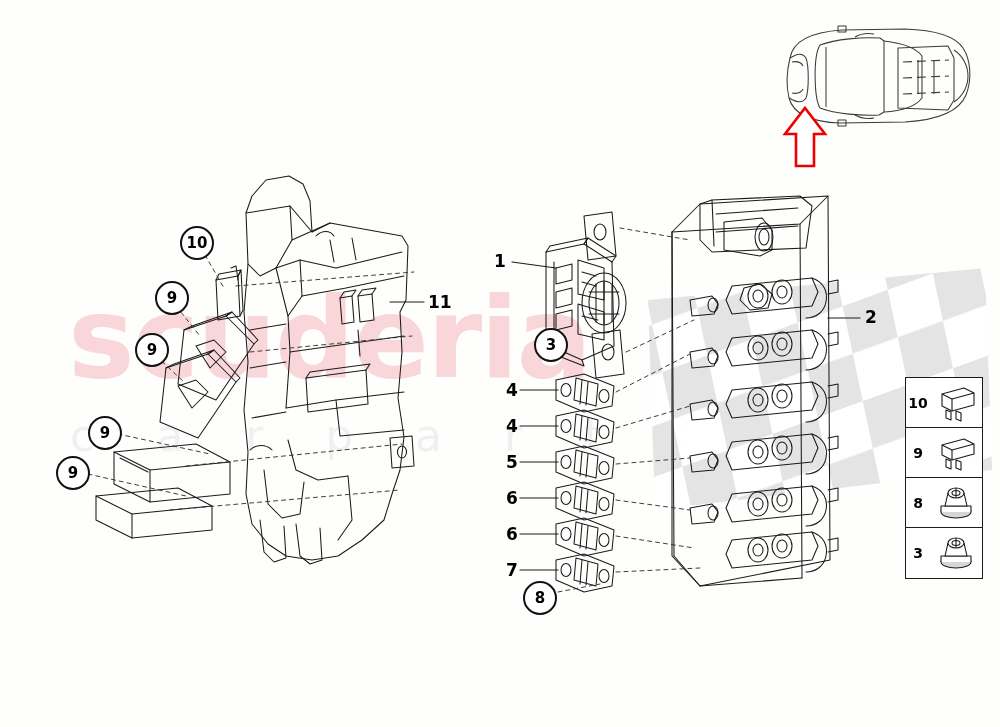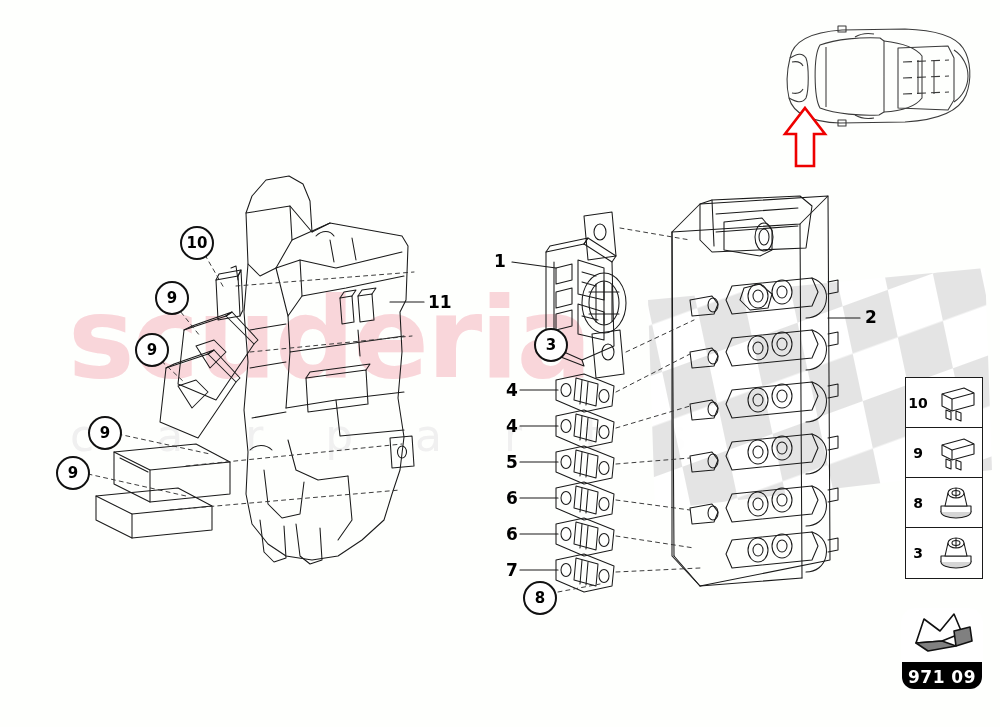--- a/index.html
+++ b/index.html
@@ -499,26 +499,14 @@
             <path d="M10,22 L13,9 L29,9 L32,22 Z"></path>
             <ellipse cx="21" cy="9" rx="8" ry="5"></ellipse>
             <ellipse cx="21" cy="9" rx="4" ry="2.5"></ellipse>
             <path d="M21,4 L21,14"></path>
           </g>
         </svg>
       </div>
     </div>
   </div>
 
-  <div id="codebadge">
-    <div class="pic">
-      <svg width="82" height="53" viewBox="0 0 82 53">
-        <g stroke="#111" stroke-width="1.6" stroke-linejoin="round">
-          <path d="M14,34 L22,10 L38,22 L52,5 L60,24 L40,32 Z" fill="#ffffff"></path>
-          <path d="M52,22 L68,18 L70,32 L54,37 Z" fill="#808080"></path>
-          <path d="M14,34 L40,32 L54,37 L26,42 Z" fill="#808080"></path>
-        </g>
-      </svg>
-    </div>
-    <div class="bar">971 09</div>
-  </div>
 
 </div>
 
 </body></html>

